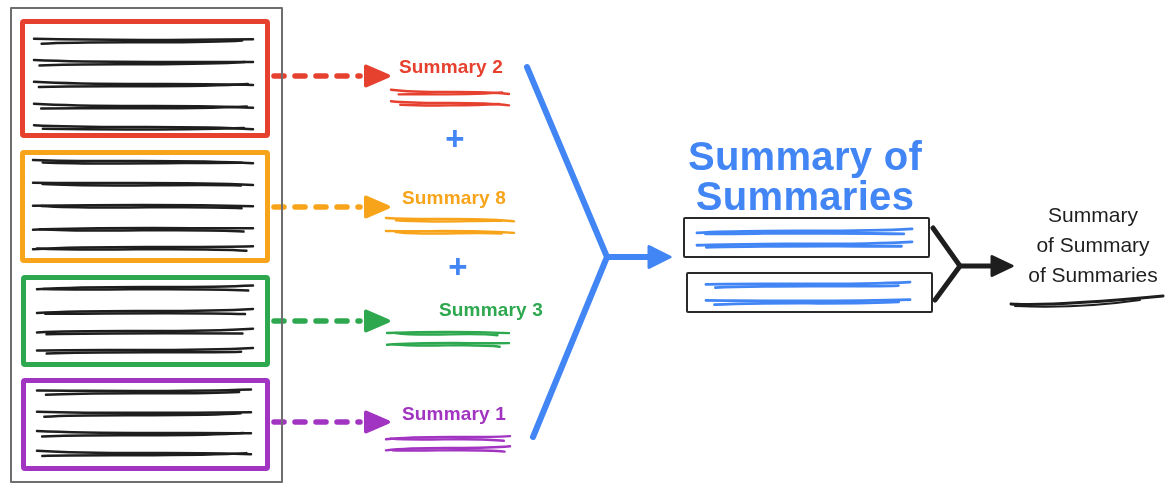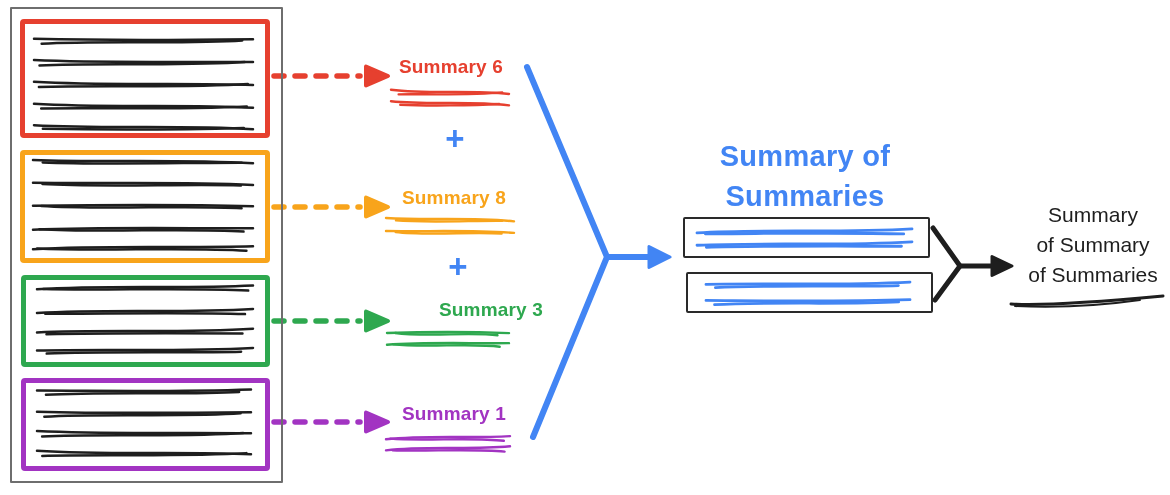--- a/index.html
+++ b/index.html
@@ -28,21 +28,21 @@
   #sl3{left:393px;top:299px;}
   #sl4{left:395px;top:403px;}
   .plus{
     position:absolute;width:28px;text-align:center;
     font-size:33px;font-weight:700;line-height:34px;
   }
   #plus1{left:441px;top:122px;}
   #plus2{left:444px;top:250px;}
   .sos-title{
     position:absolute;left:680px;top:136px;width:250px;text-align:center;
-    font-size:29px;font-weight:700;line-height:40px;letter-spacing:.3px;
+    font-size:40px;font-weight:700;line-height:40px;letter-spacing:.3px;
   }
   .sos-box{
     position:absolute;border:2.5px solid;border-radius:2px;box-sizing:border-box;background:transparent;
   }
   #sosbox1{left:683px;top:217px;width:247px;height:41px;}
   #sosbox2{left:686px;top:272px;width:247px;height:41px;}
   .final-label{
     position:absolute;left:1008px;top:200px;width:170px;text-align:center;
     font-size:21px;font-weight:500;line-height:30px;
   }
@@ -165,21 +165,21 @@
       </g>
     </svg>
 
   <div class="outer-doc" style="border-color: rgb(110, 110, 110);"></div>
 
   <div class="doc-box" id="doc1" style="border-color: rgb(230, 64, 47);"></div>
   <div class="doc-box" id="doc2" style="border-color: rgb(248, 164, 27);"></div>
   <div class="doc-box" id="doc3" style="border-color: rgb(46, 168, 79);"></div>
   <div class="doc-box" id="doc4" style="border-color: rgb(162, 52, 194);"></div>
 
-  <div class="sum-label" id="sl1" style="color: rgb(230, 64, 47);">Summary 6</div>
+  <div class="sum-label" id="sl1" style="color: rgb(230, 64, 47);">Summary 2</div>
   <div class="plus" id="plus1" style="color: rgb(66, 133, 244);">+</div>
   <div class="sum-label" id="sl2" style="color: rgb(248, 164, 27);">Summary 8</div>
   <div class="plus" id="plus2" style="color: rgb(66, 133, 244);">+</div>
   <div class="sum-label" id="sl3" style="color: rgb(46, 168, 79); margin-left: 39px;">Summary 3</div>
   <div class="sum-label" id="sl4" style="color: rgb(162, 52, 194);">Summary 1</div>
 
   <div class="sos-title" style="color: rgb(66, 133, 244);">
     <div>Summary of</div>
     <div>Summaries</div>
   </div>

